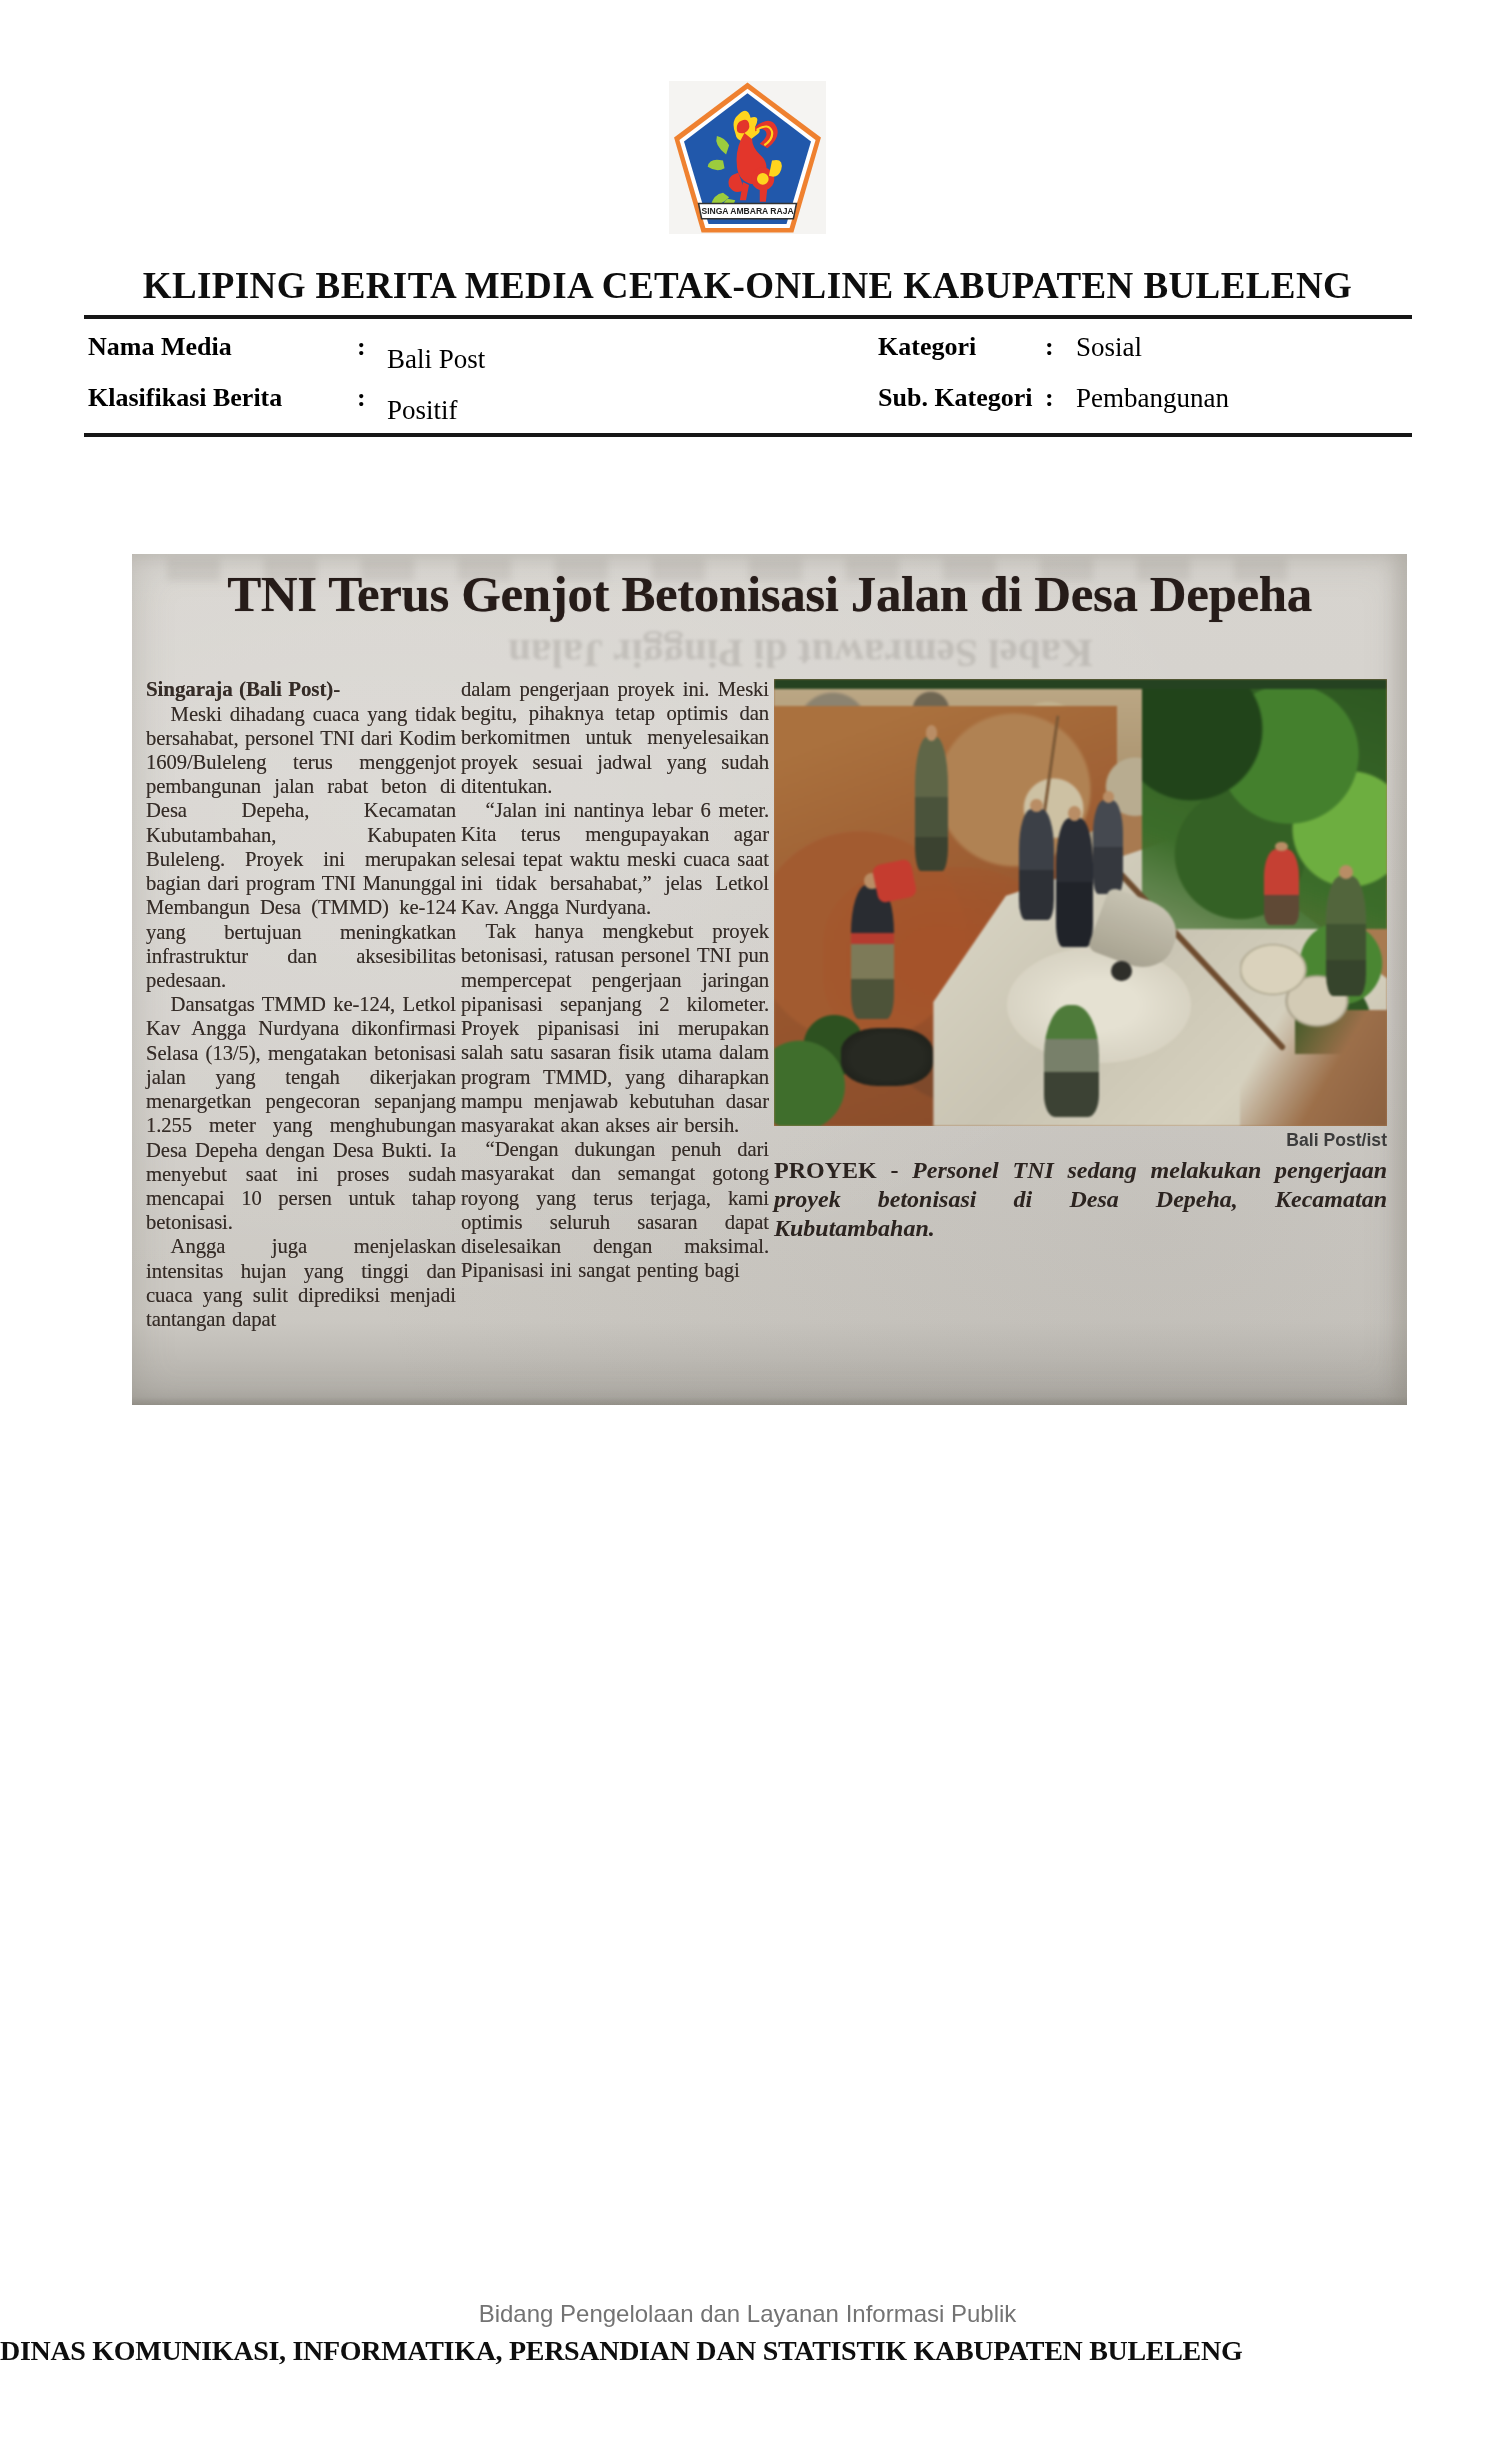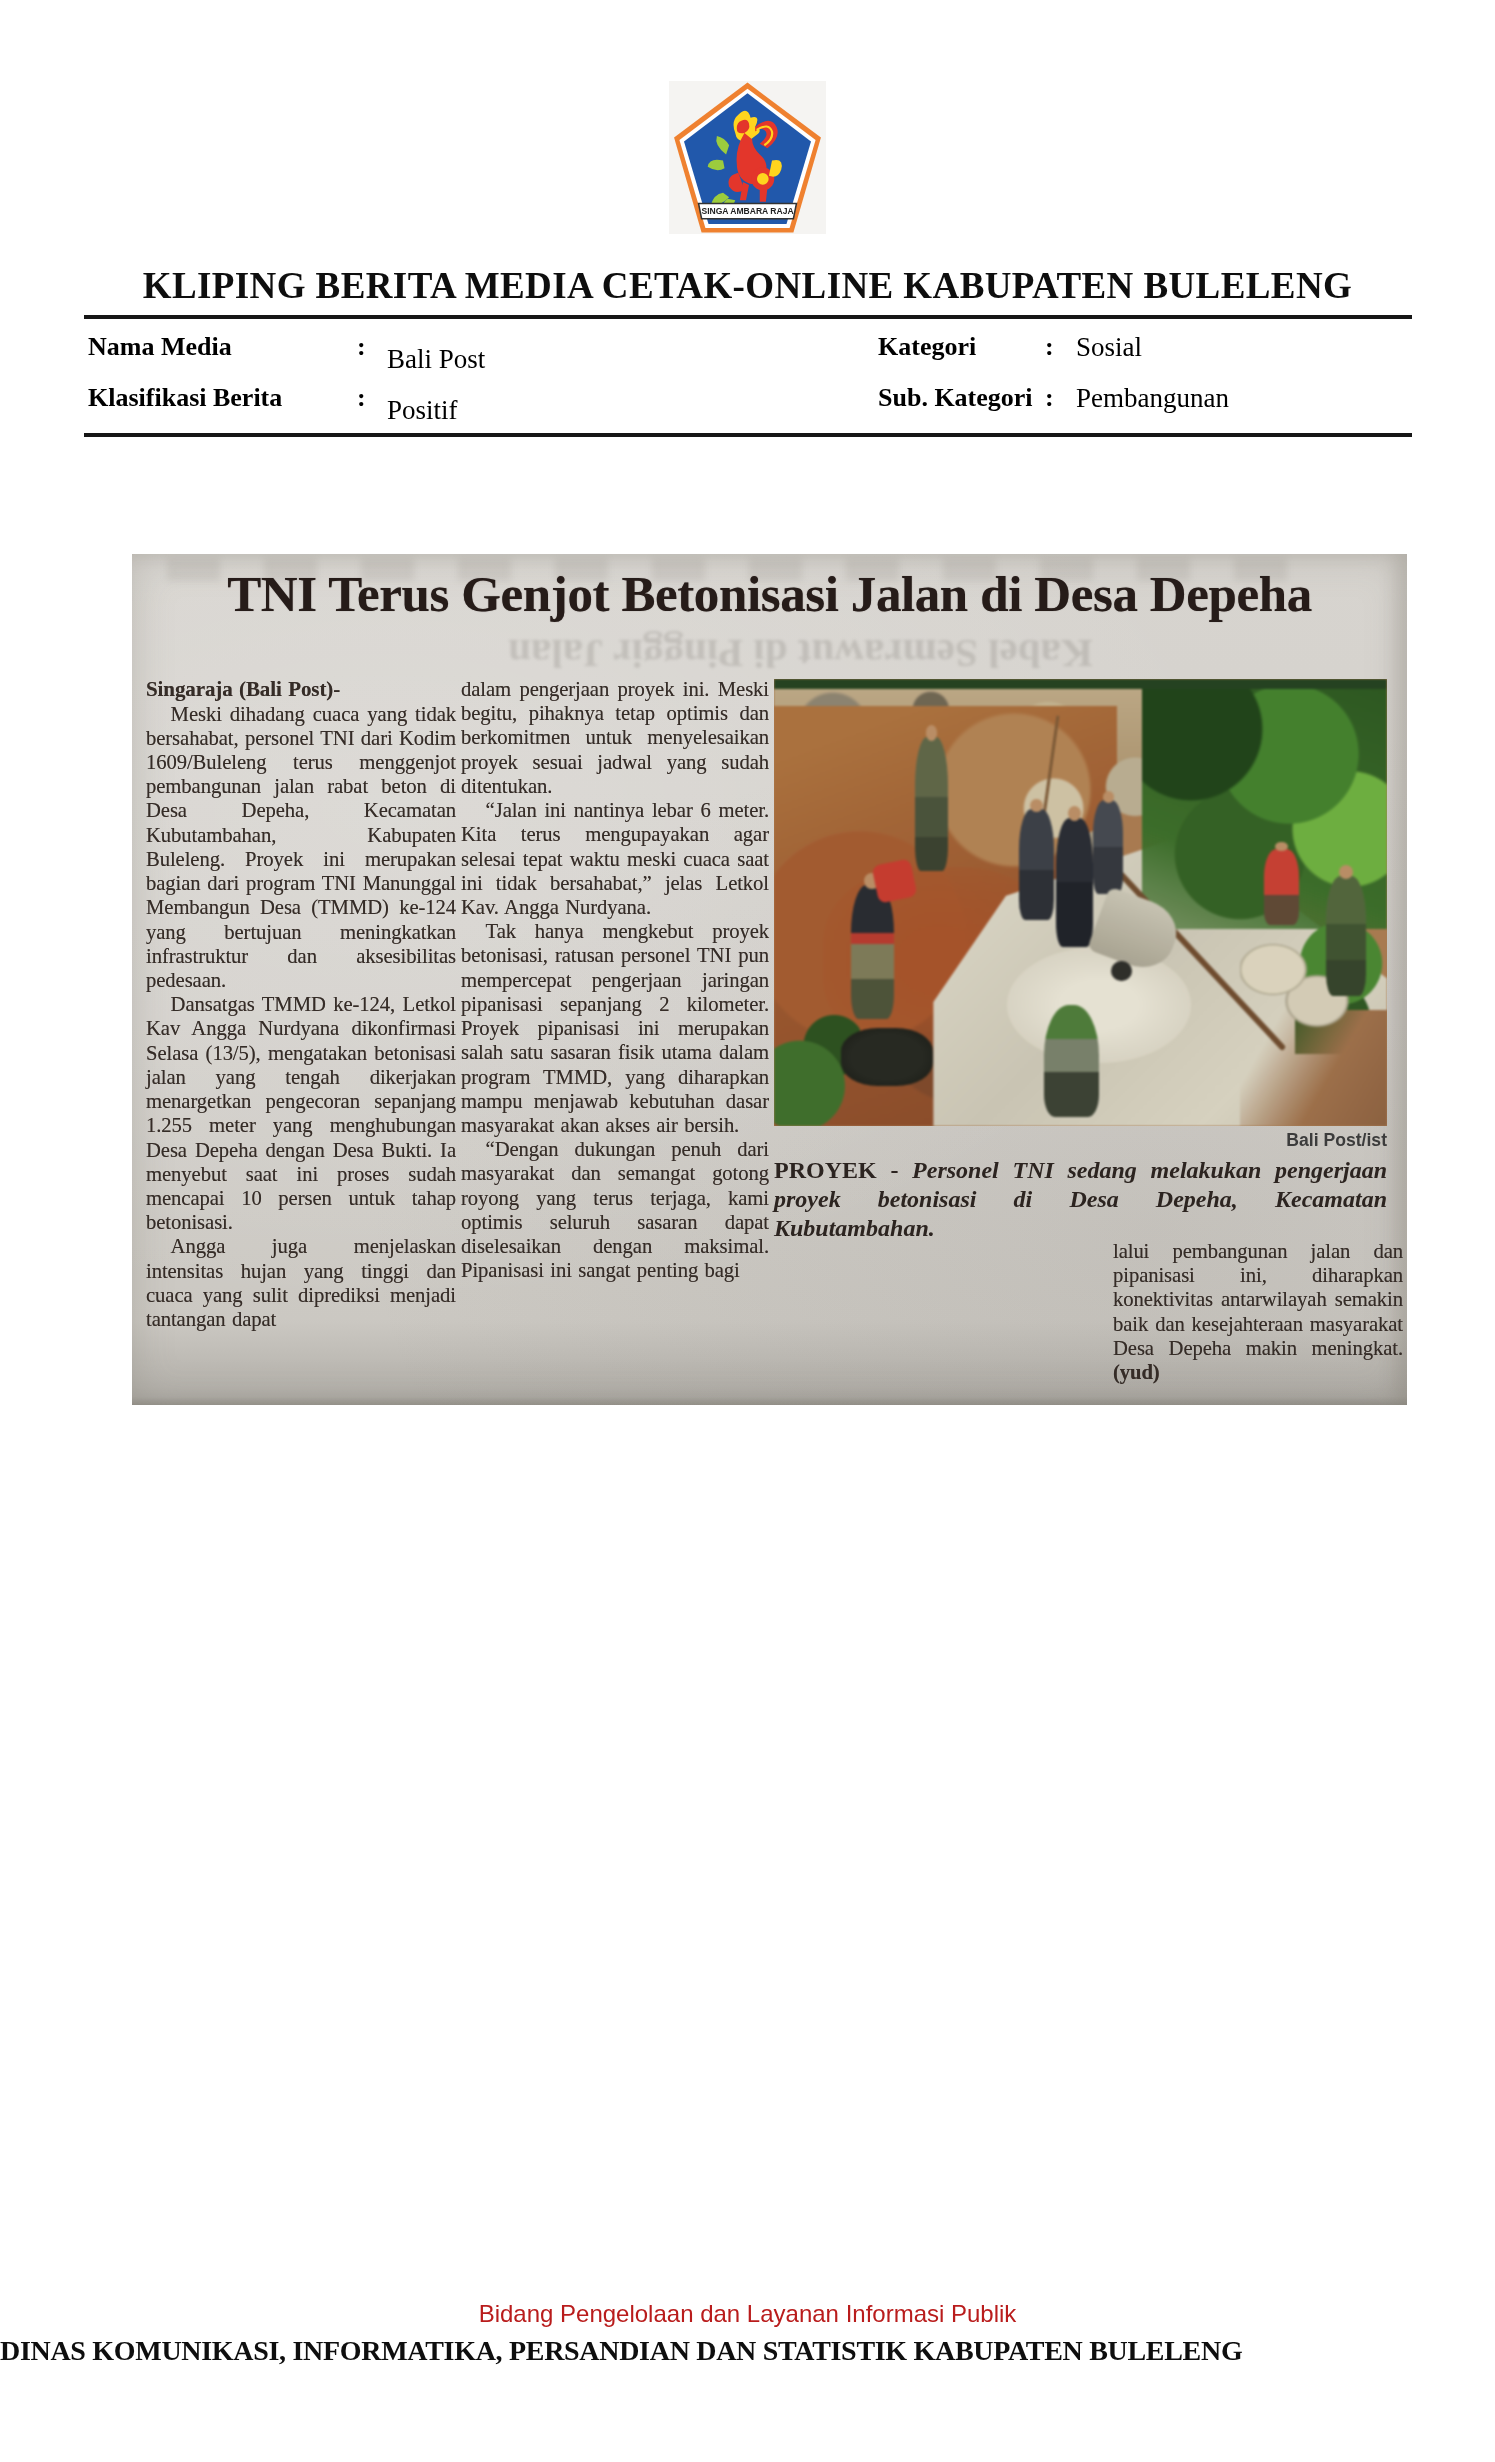--- a/index.html
+++ b/index.html
@@ -159,21 +159,21 @@
     border-radius:12% 45% 45% 12%; }
   .wheel { position:absolute; left:55%; top:63%; width:3.4%; height:4.6%; border-radius:50%; background:#2c2c28; }
   .redcart { position:absolute; left:16.5%; top:41%; width:6.4%; height:8.5%;
     background:#c23b2f; transform:rotate(-12deg); border-radius:20%; }
   .bag { position:absolute; left:11%; top:78%; width:15%; height:13%; border-radius:40%;
     background:radial-gradient(ellipse at center,#24261f 55%, #151711); }
 
   
   .footer-1 {
     position:absolute; left:0; top:2300px; width:1495px; text-align:center;
-    font-family:"Liberation Sans", sans-serif; font-size:24px; color:#b91c1c;
+    font-family:"Liberation Sans", sans-serif; font-size:24px; color:#737373;
   }
   .footer-2 {
     position:absolute; left:0; top:2335px; width:1495px; text-align:left;
     font-size:28px; font-weight:bold; color:#0e0e0e; letter-spacing:-0.3px;
   }
 </style>
 </head>
 <body>
 
 <div class="logo-wrap">
@@ -275,20 +275,17 @@
     </div>
   </div>
 
   <div class="credit">Bali Post/ist</div>
 
   <div class="caption">
     <span class="cap-lead">PROYEK - </span><span class="cap-body">Personel TNI sedang melakukan pengerjaan proyek betonisasi di Desa Depeha, Kecamatan Kubutambahan.</span>
   </div>
 
 
-  <div class="col col4">
-    <p><span>lalui pembangunan jalan dan pipanisasi ini, diharapkan konektivitas antarwilayah semakin baik dan kesejahteraan masyarakat Desa Depeha makin meningkat. </span><span class="byline">(yud)</span></p>
-  </div>
 </div>
 
 <div class="footer-1">Bidang Pengelolaan dan Layanan Informasi Publik</div>
 <div class="footer-2">DINAS KOMUNIKASI, INFORMATIKA, PERSANDIAN DAN STATISTIK KABUPATEN BULELENG</div>
 
 
 </body></html>

